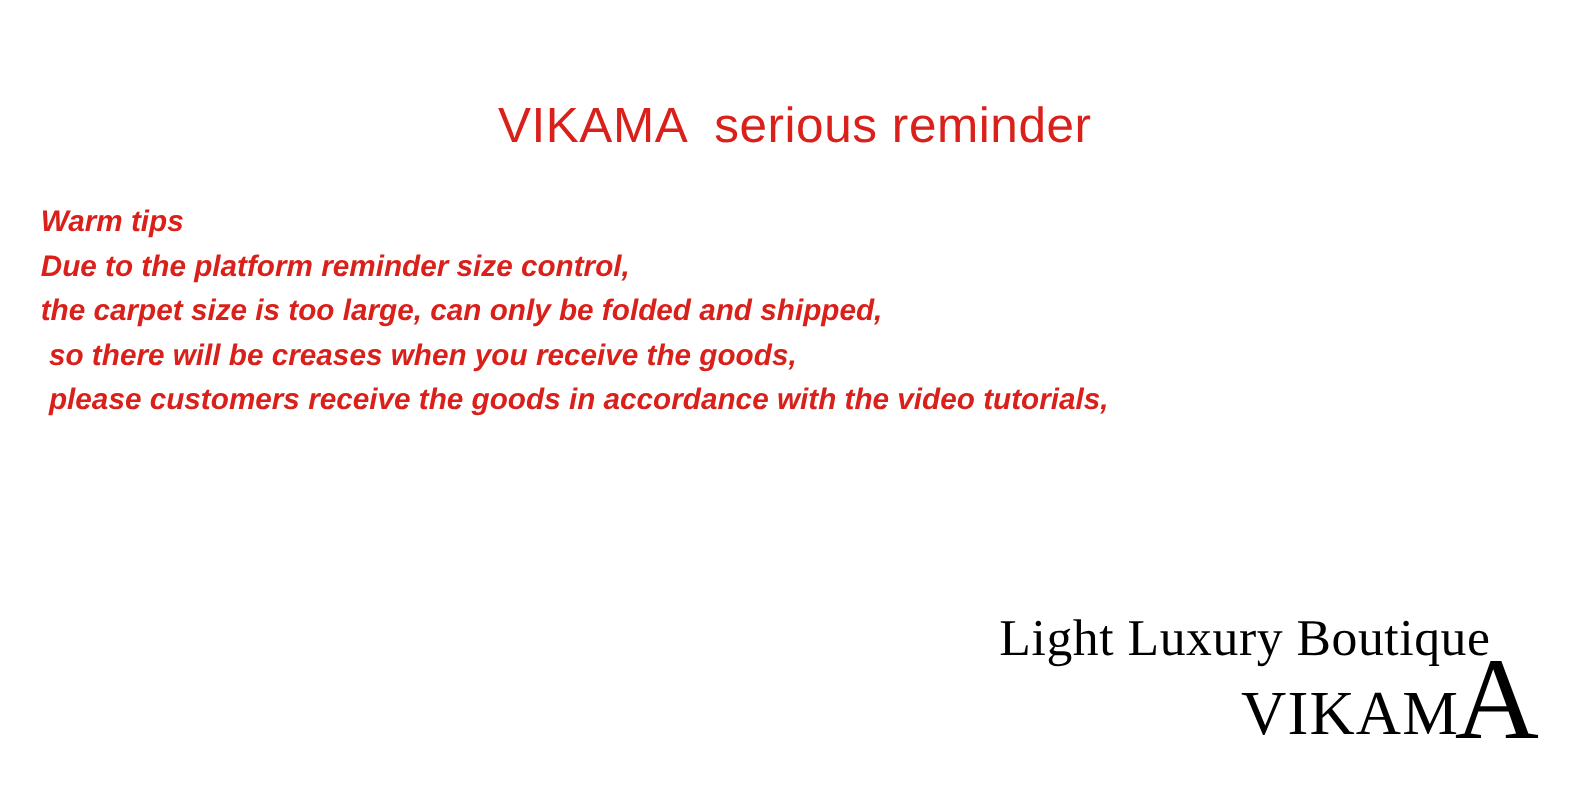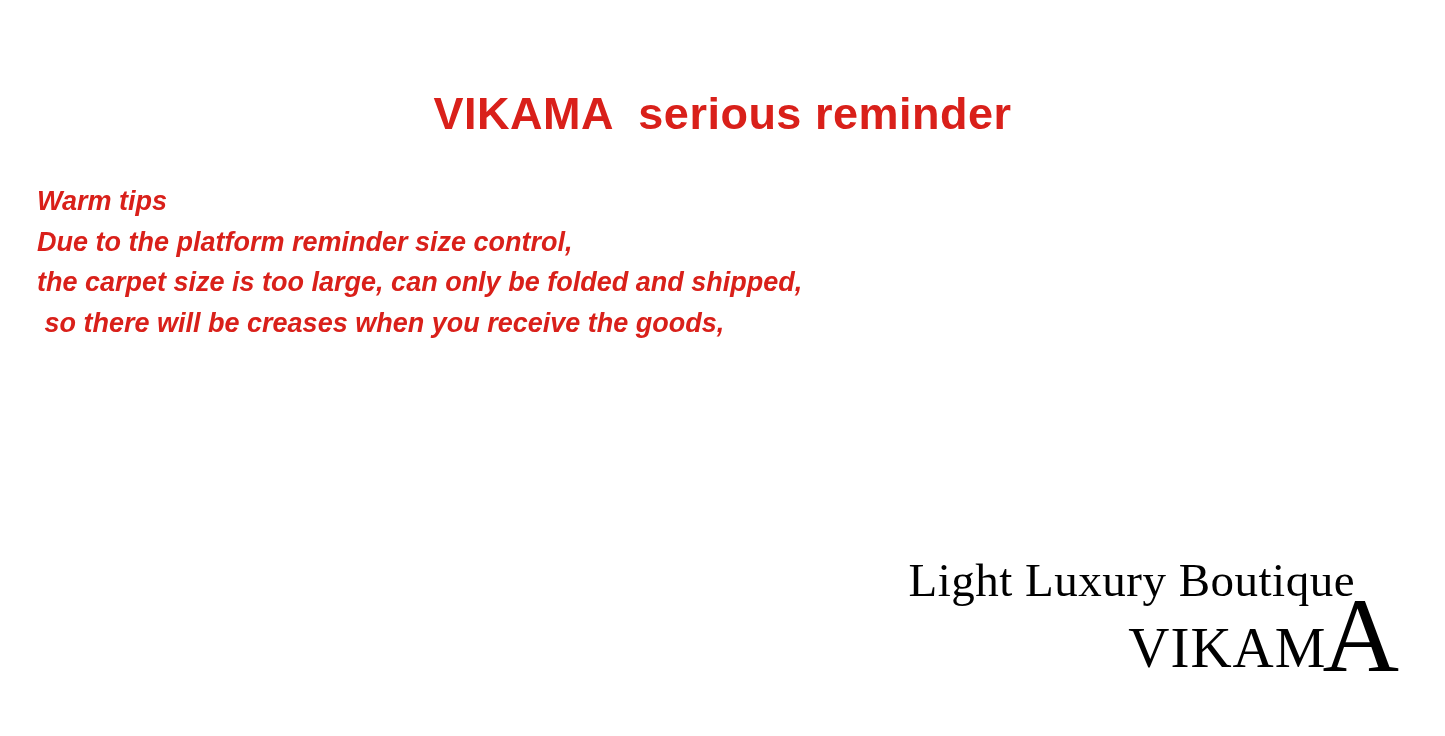--- a/index.html
+++ b/index.html
@@ -25,21 +25,21 @@
   #heading-block {
     position: absolute;
     left: 0;
     top: 88px;
     width: 1445px;
     text-align: center;
   }
   #heading-text {
     display: inline-block;
     font-family: "Liberation Sans", "DejaVu Sans", sans-serif;
-    font-weight: bold;
+    font-weight: normal;
     font-size: 45px;
     line-height: 52px;
     letter-spacing: 0.5px;
     color: #D9201A;
     white-space: pre;
   }
 
   
   #body-block {
     position: absolute;
@@ -125,20 +125,21 @@
 
   <div id="heading-block">
     <div id="heading-text">VIKAMA  serious reminder</div>
   </div>
 
   <div id="body-block">
     <div class="body-line">Warm tips</div>
     <div class="body-line">Due to the platform reminder size control,</div>
     <div class="body-line">the carpet size is too large, can only be folded and shipped,</div>
     <div class="body-line"> so there will be creases when you receive the goods,</div>
+    <div class="body-line"> please customers receive the goods in accordance with the video tutorials,</div>
   </div>
 
   <div id="brand-block">
     <div id="brand-name-row">
       <span id="brand-name-main">VIKAM</span><span id="brand-name-initial">A</span>
     </div>
     <div id="brand-tagline">Light Luxury Boutique</div>
   </div>
 
 </div>

